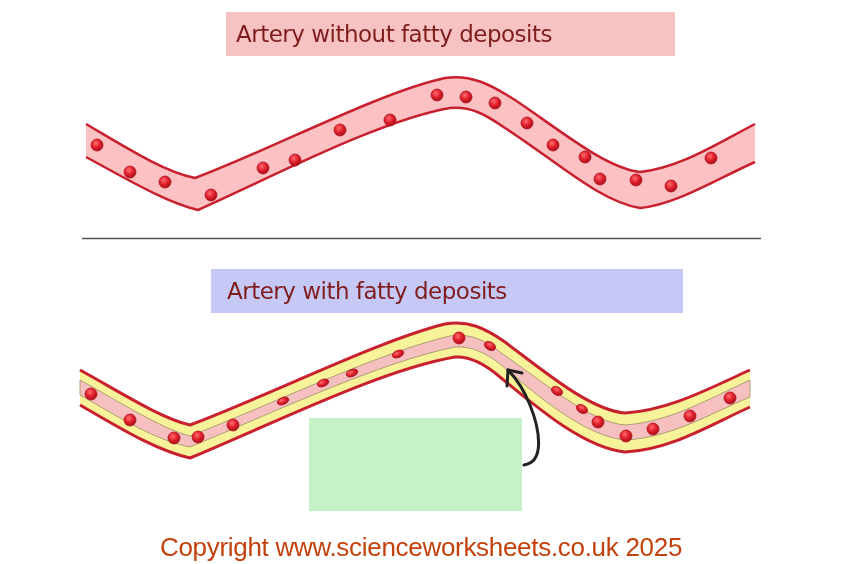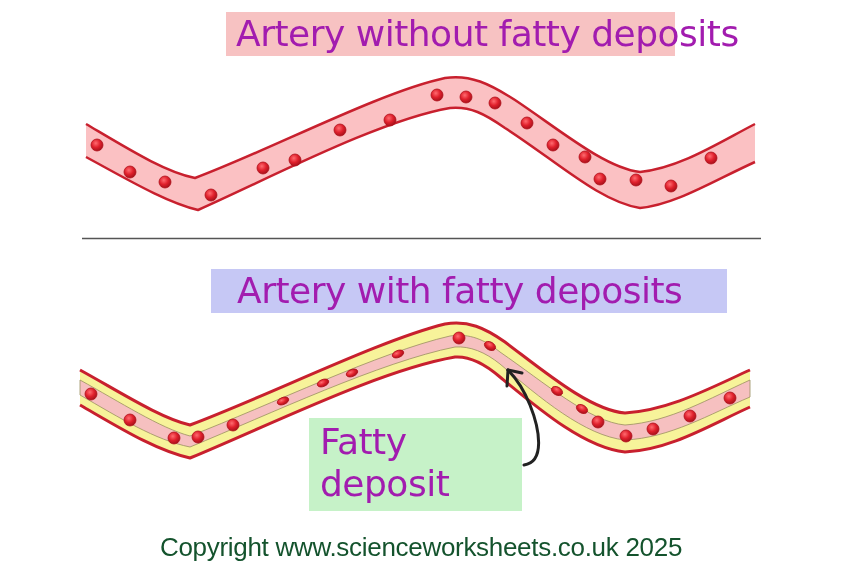--- a/index.html
+++ b/index.html
@@ -1,26 +1,26 @@
 <!DOCTYPE html>
 <html><head>
 <meta charset="utf-8">
 <style>
   html, body { margin: 0; padding: 0; background: #ffffff; }
   body { width: 842px; height: 564px; position: relative; overflow: hidden;
          font-family: "DejaVu Sans", sans-serif; }
-  .label-box { position: absolute; color: #a21caf; font-size: 36px; line-height: 44px;
+  .label-box { position: absolute; color: #7f1d1d; font-size: 23px; line-height: 44px;
                white-space: nowrap; box-sizing: border-box; letter-spacing: -0.5px; }
   #title-top { left: 226px; top: 12px; width: 449px; height: 44px; background: #f7c2c2; padding-left: 10px; }
-  #title-bottom { left: 211px; top: 269px; width: 516px; height: 44px; background: #c6c8f5; padding-left: 26px; }
+  #title-bottom { left: 211px; top: 269px; width: 472px; height: 44px; background: #c6c8f5; padding-left: 16px; }
   #plaque-label { left: 309px; top: 418px; width: 213px; height: 93px; background: #c6f2c8;
                   padding-left: 11px; padding-top: 3px; line-height: 42px; white-space: normal; }
   #plaque-label span { display: block; }
   #copyright { position: absolute; left: 0; width: 842px; top: 532px; text-align: center;
-               font-family: "Liberation Sans", sans-serif; font-size: 26px; color: #14532d; letter-spacing: -0.3px; }
+               font-family: "Liberation Sans", sans-serif; font-size: 26px; color: #c2410c; letter-spacing: -0.3px; }
   svg { position: absolute; left: 0; top: 0; }
 </style>
 </head>
 <body>
 
 <svg width="842" height="564" viewBox="0 0 842 564">
   <defs>
     <radialGradient id="rbc" cx="40%" cy="35%" r="65%">
       <stop offset="0%" stop-color="#ff6b70"></stop>
       <stop offset="55%" stop-color="#e0202c"></stop>
@@ -89,15 +89,14 @@
   <g stroke="#222222" stroke-width="3" fill="none" stroke-linecap="round">
     <path d="M524,465 C545,462 540,430 530,405 C524,390 516,378 508,370"></path>
     <path d="M508,370 L507,386"></path>
     <path d="M508,370 L522,373"></path>
   </g>
 </svg>
 
 <div id="title-top" class="label-box">Artery without fatty deposits</div>
 <div id="title-bottom" class="label-box">Artery with fatty deposits</div>
 <div id="plaque-label" class="label-box">
-  <span>Fatty deposit</span>
 </div>
 <div id="copyright">Copyright www.scienceworksheets.co.uk 2025</div>
 
 </body></html>

